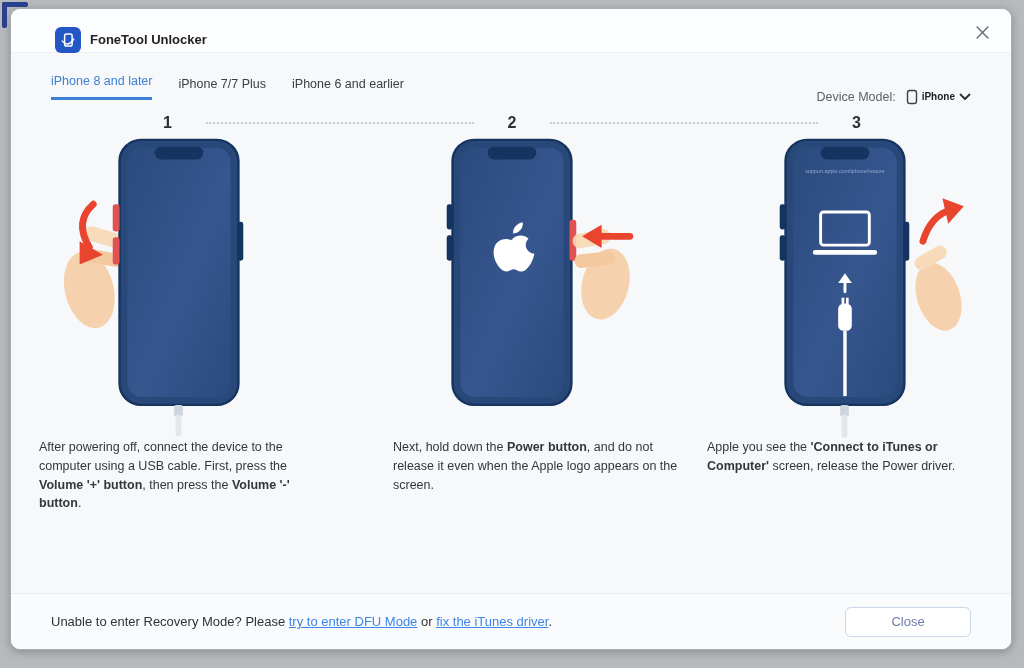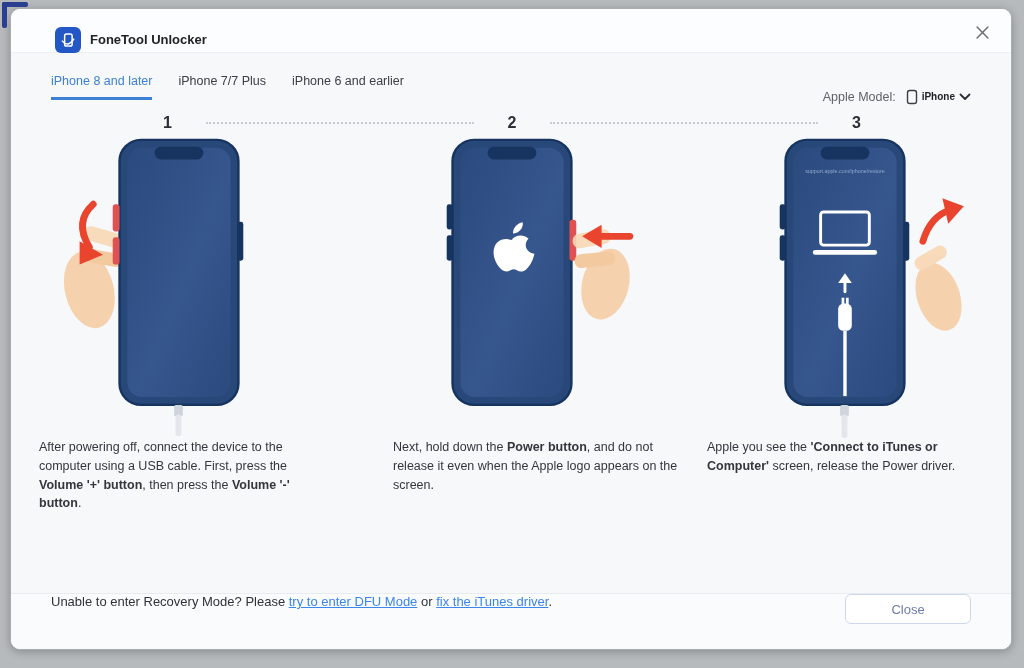--- a/index.html
+++ b/index.html
@@ -38,21 +38,21 @@
   }
 
   
   .heading {
     text-align:center; font-size:17px; font-weight:700; color:#0e0e10;
     margin-top:13px; letter-spacing:.1px;
   }
 
   
   .tabs-row {
-    display:flex; align-items:flex-start; margin:21px 40px 0 40px; position:relative;
+    display:flex; align-items:flex-end; margin:21px 40px 0 40px; position:relative;
   }
   .tab { font-size:12.5px; color:#3c4043; margin-right:26px; padding-bottom:9px; cursor:pointer; }
   .tab.active { color:#3b7fd6; border-bottom:3px solid #3b7fd6; font-weight:400; }
   .device-model { position:absolute; right:0; top:0; display:flex; align-items:center; }
   .dm-label { font-size:12.5px; color:#5f6368; margin-right:10px; }
   .dm-select { display:flex; align-items:center; cursor:pointer; }
   .dm-value { font-size:10px; color:#202124; font-weight:600; margin:17px 4px; }
 
   
   .steps-row {
@@ -71,21 +71,21 @@
   .instr { font-size:12.5px; line-height:1.5; color:#33373c; width:290px; }
   .tcol1 { padding-left:28px; width:334px; }
   .tcol2 { padding-left:49px; width:334px; }
   .tcol3 { padding-left:29px; width:334px; }
   .b { font-weight:700; }
 
   
   .footer {
     position:absolute; left:0; right:0; bottom:0; height:56px;
     background:#fafbfd; border-top:1px solid #e8ebef;
-    display:flex; justify-content:space-between;
+    display:flex; align-items:center; justify-content:space-between;
     padding:0 40px 0 40px;
   }
   .footer-text { font-size:13px; color:#2f3338; }
   .footer-text a { color:#3b86e8; text-decoration:underline; cursor:pointer; }
   .close-btn {
     width:126px; height:30px; background:#fff; border:1px solid #ccd6ec;
     border-radius:6px; color:#6f7ca8; font-size:13px; cursor:pointer;
     font-family:"Liberation Sans",sans-serif;
   }
 </style>
@@ -113,21 +113,21 @@
       </svg>
     </div>
   </div>
 
 
   <div class="tabs-row">
     <span class="tab active">iPhone 8 and later</span>
     <span class="tab">iPhone 7/7 Plus</span>
     <span class="tab">iPhone 6 and earlier</span>
     <div class="device-model">
-      <span class="dm-label">Apple Model:</span>
+      <span class="dm-label">Device Model:</span>
       <div class="dm-select">
         <svg width="12" height="16" viewBox="0 0 12 16">
           <rect x="1.5" y="1.5" width="9" height="13" rx="2.2" fill="none" stroke="#3c4043" stroke-width="1.4"></rect>
         </svg>
         <span class="dm-value">iPhone</span>
         <svg width="12" height="8" viewBox="0 0 12 8">
           <path d="M1.5,1.5 L6,6 L10.5,1.5" fill="none" stroke="#2b2f36" stroke-width="1.8" stroke-linecap="round" stroke-linejoin="round"></path>
         </svg>
       </div>
     </div>

